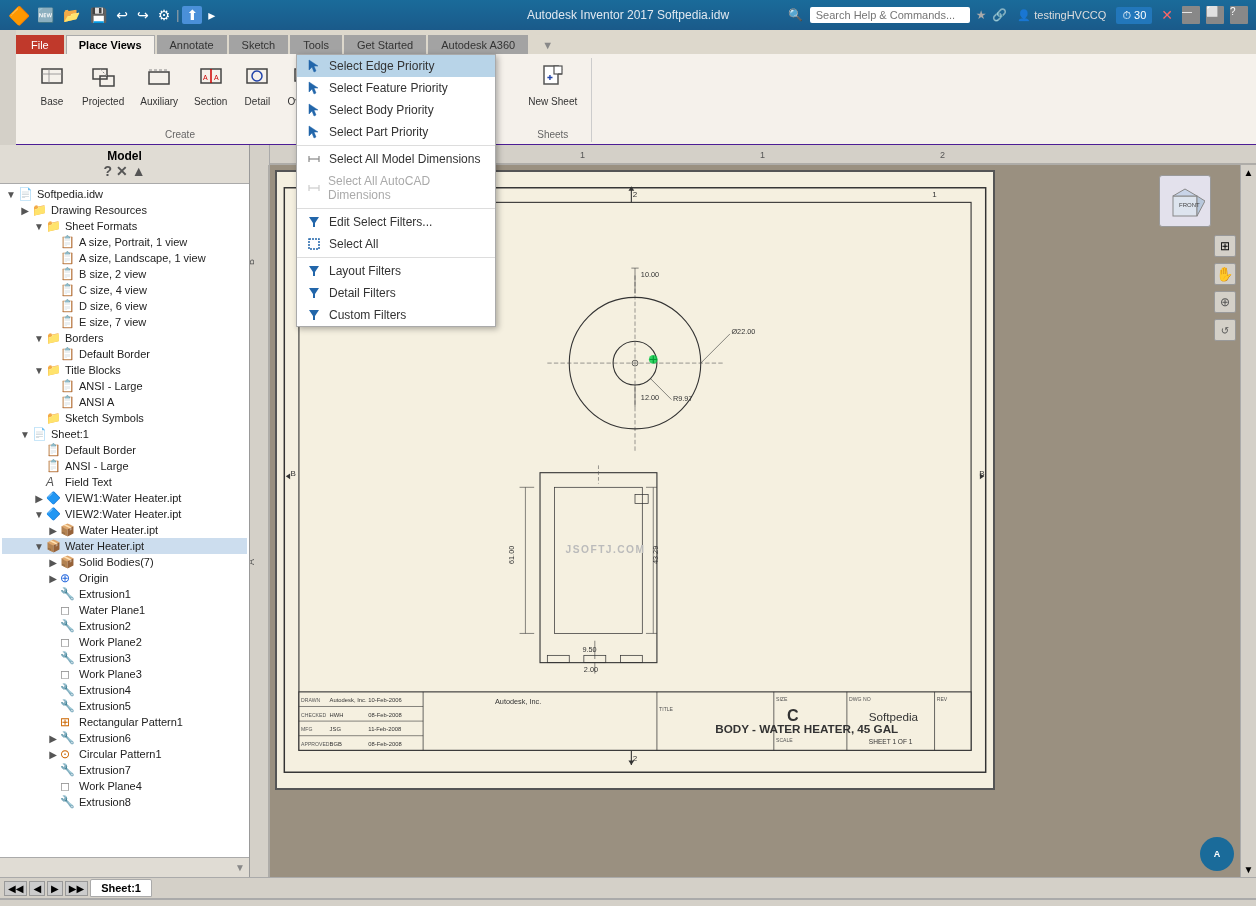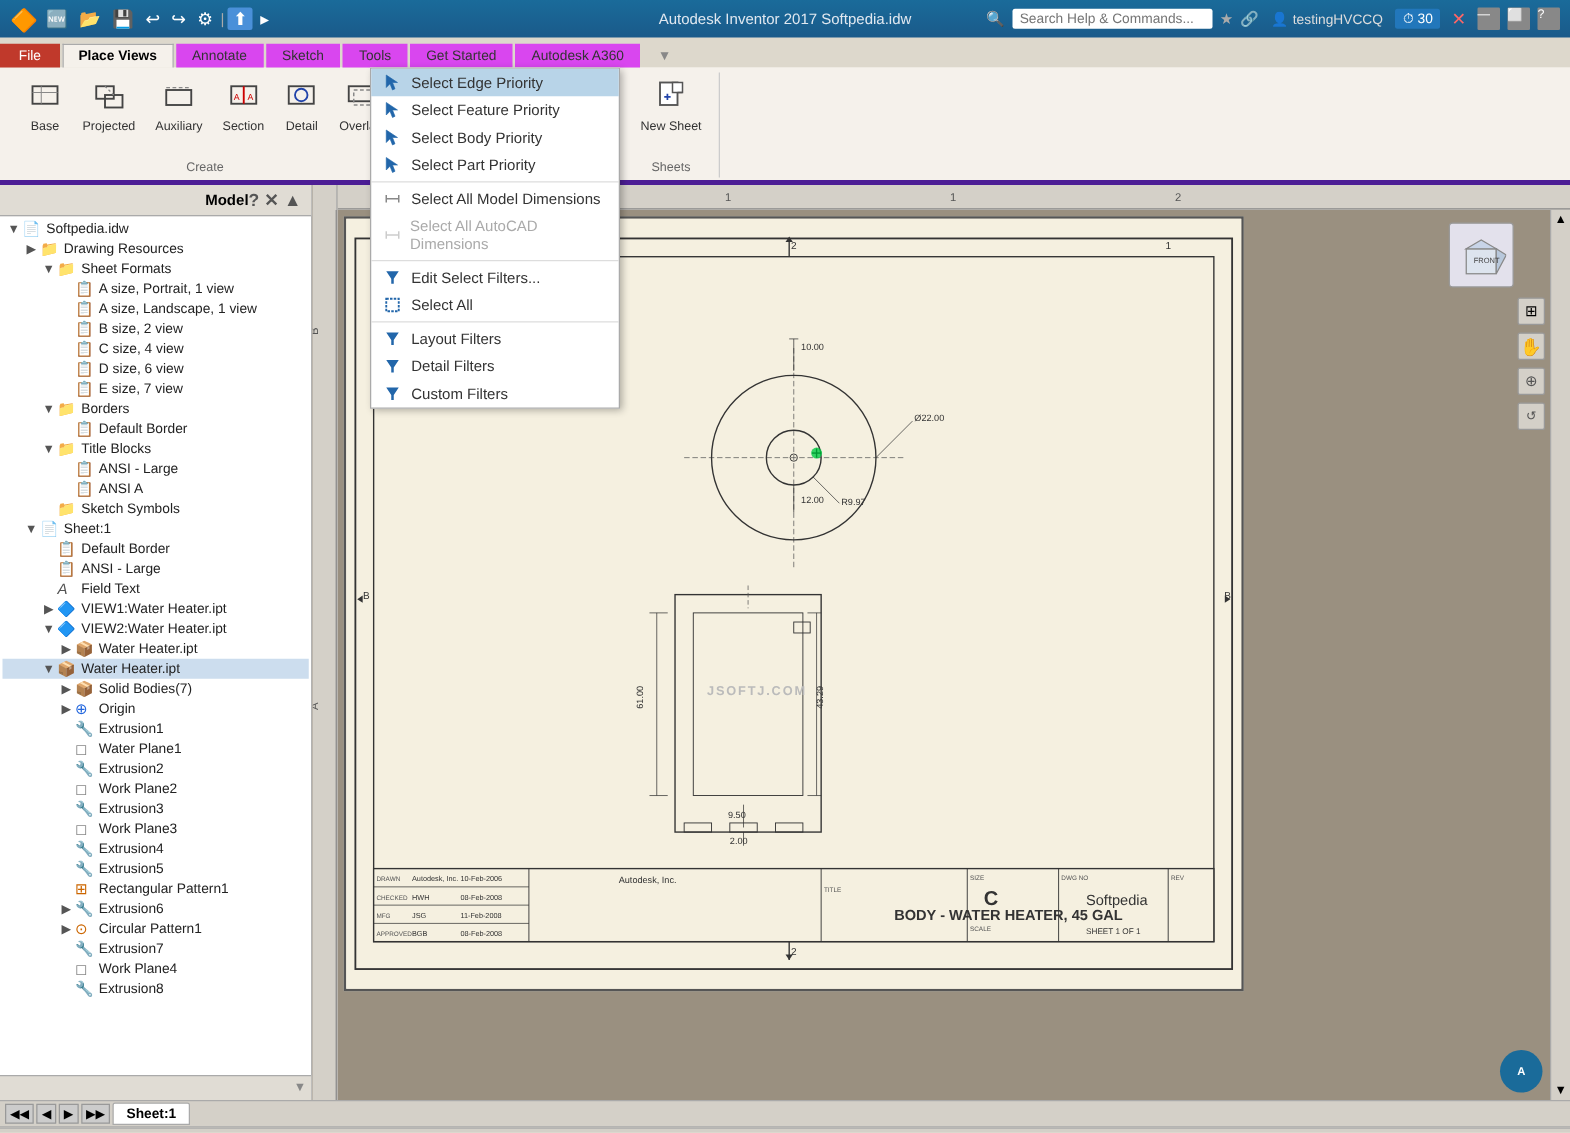--- a/index.html
+++ b/index.html
@@ -19,29 +19,29 @@
     #title-bar .quick-access { display: flex; gap: 3px; align-items: center; margin-right: 8px; }
     #title-bar .qa-btn { color: white; background: none; border: none; cursor: pointer; font-size: 14px; padding: 2px 3px; }
     #title-bar .title-center { position: absolute; left: 50%; transform: translateX(-50%); font-size: 12px; color: #e0e8f0; }
     #title-bar .right-controls { margin-left: auto; display: flex; align-items: center; gap: 6px; }
     #title-bar .search-box { background: white; border: none; padding: 2px 6px; width: 160px; font-size: 11px; color: #333; border-radius: 2px; }
     #title-bar .help-btn, #title-bar .user-btn { color: #ccc; font-size: 12px; padding: 2px 4px; background: none; border: none; cursor: pointer; }
     #title-bar .timer { background: #2277bb; color: white; padding: 2px 6px; font-size: 11px; border-radius: 2px; }
     #title-bar .win-btn { width: 18px; height: 18px; background: #888; border: none; cursor: pointer; color: white; font-size: 10px; border-radius: 1px; }
 
     
-    #ribbon { background: #f0ece4; border-bottom: 4px solid #4c1d95; }
+    #ribbon { background: #f0ece4; border-bottom: 1px solid #4c1d95; margin-left: 16px; }
     #ribbon-tabs { display: flex; height: 24px; background: #ddd8cc; align-items: flex-end; padding-left: 0; }
     #ribbon-tabs .tab {
       padding: 3px 12px;
       font-size: 11px;
       cursor: pointer;
       border: 1px solid transparent;
       border-bottom: none;
-      background: #d946ef;
+      background: #a3a3a3;
       color: #333;
       margin-right: 2px;
     }
     #ribbon-tabs .tab.active { background: #f5f1eb; border-color: #aaa; color: #000; font-weight: bold; }
     #ribbon-tabs .tab.file { background: #c0392b; color: white; padding: 3px 14px; }
 
     #ribbon-content { display: flex; padding: 4px 8px 2px; gap: 20px; background: #f5f1eb; min-height: 90px; }
     .ribbon-group {
       display: flex;
       flex-direction: column;
@@ -97,20 +97,21 @@
     }
     #model-header {
       background: #e0dcd4;
       padding: 4px 8px;
       display: flex;
       align-items: center;
       justify-content: flex-end;
       font-size: 12px;
       font-weight: bold;
       border-bottom: 1px solid #aaa;
+      flex-direction: column;
     }
     #model-header .header-icons { display: flex; gap: 4px; }
     #model-header .header-icon { cursor: pointer; font-size: 14px; color: #555; }
     #tree { flex: 1; overflow-y: auto; font-size: 11px; padding: 2px; }
     .tree-item {
       display: flex;
       align-items: center;
       padding: 1px 2px;
       cursor: pointer;
       white-space: nowrap;

